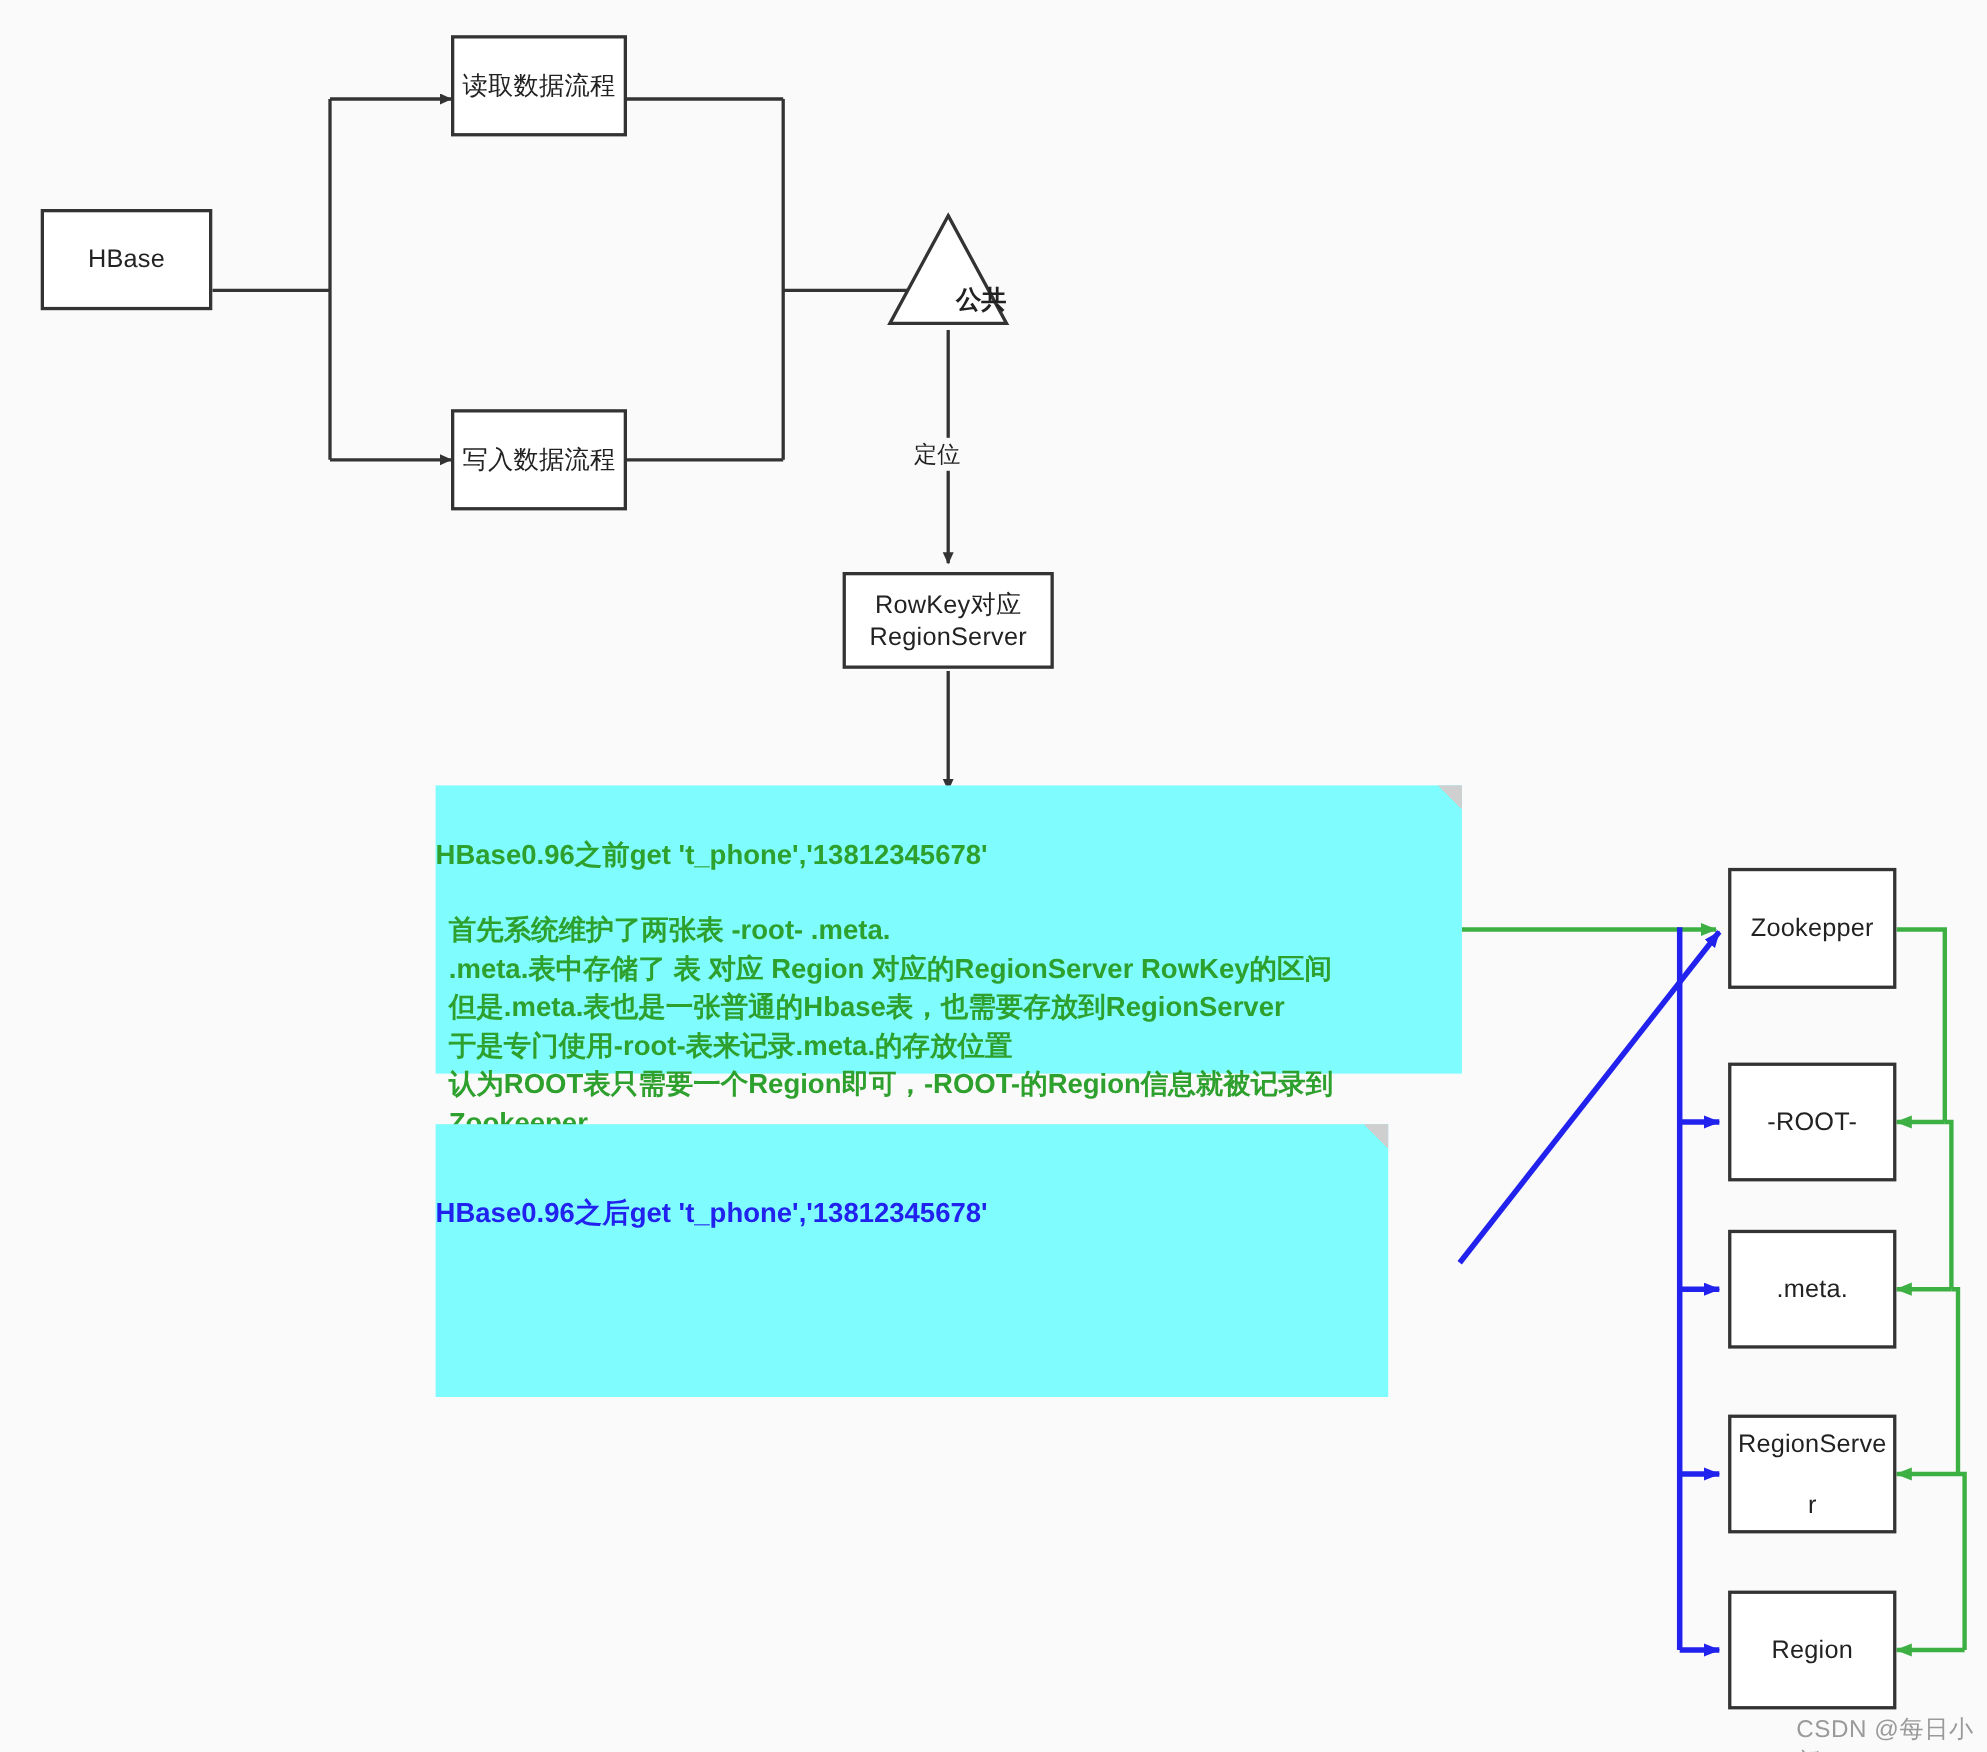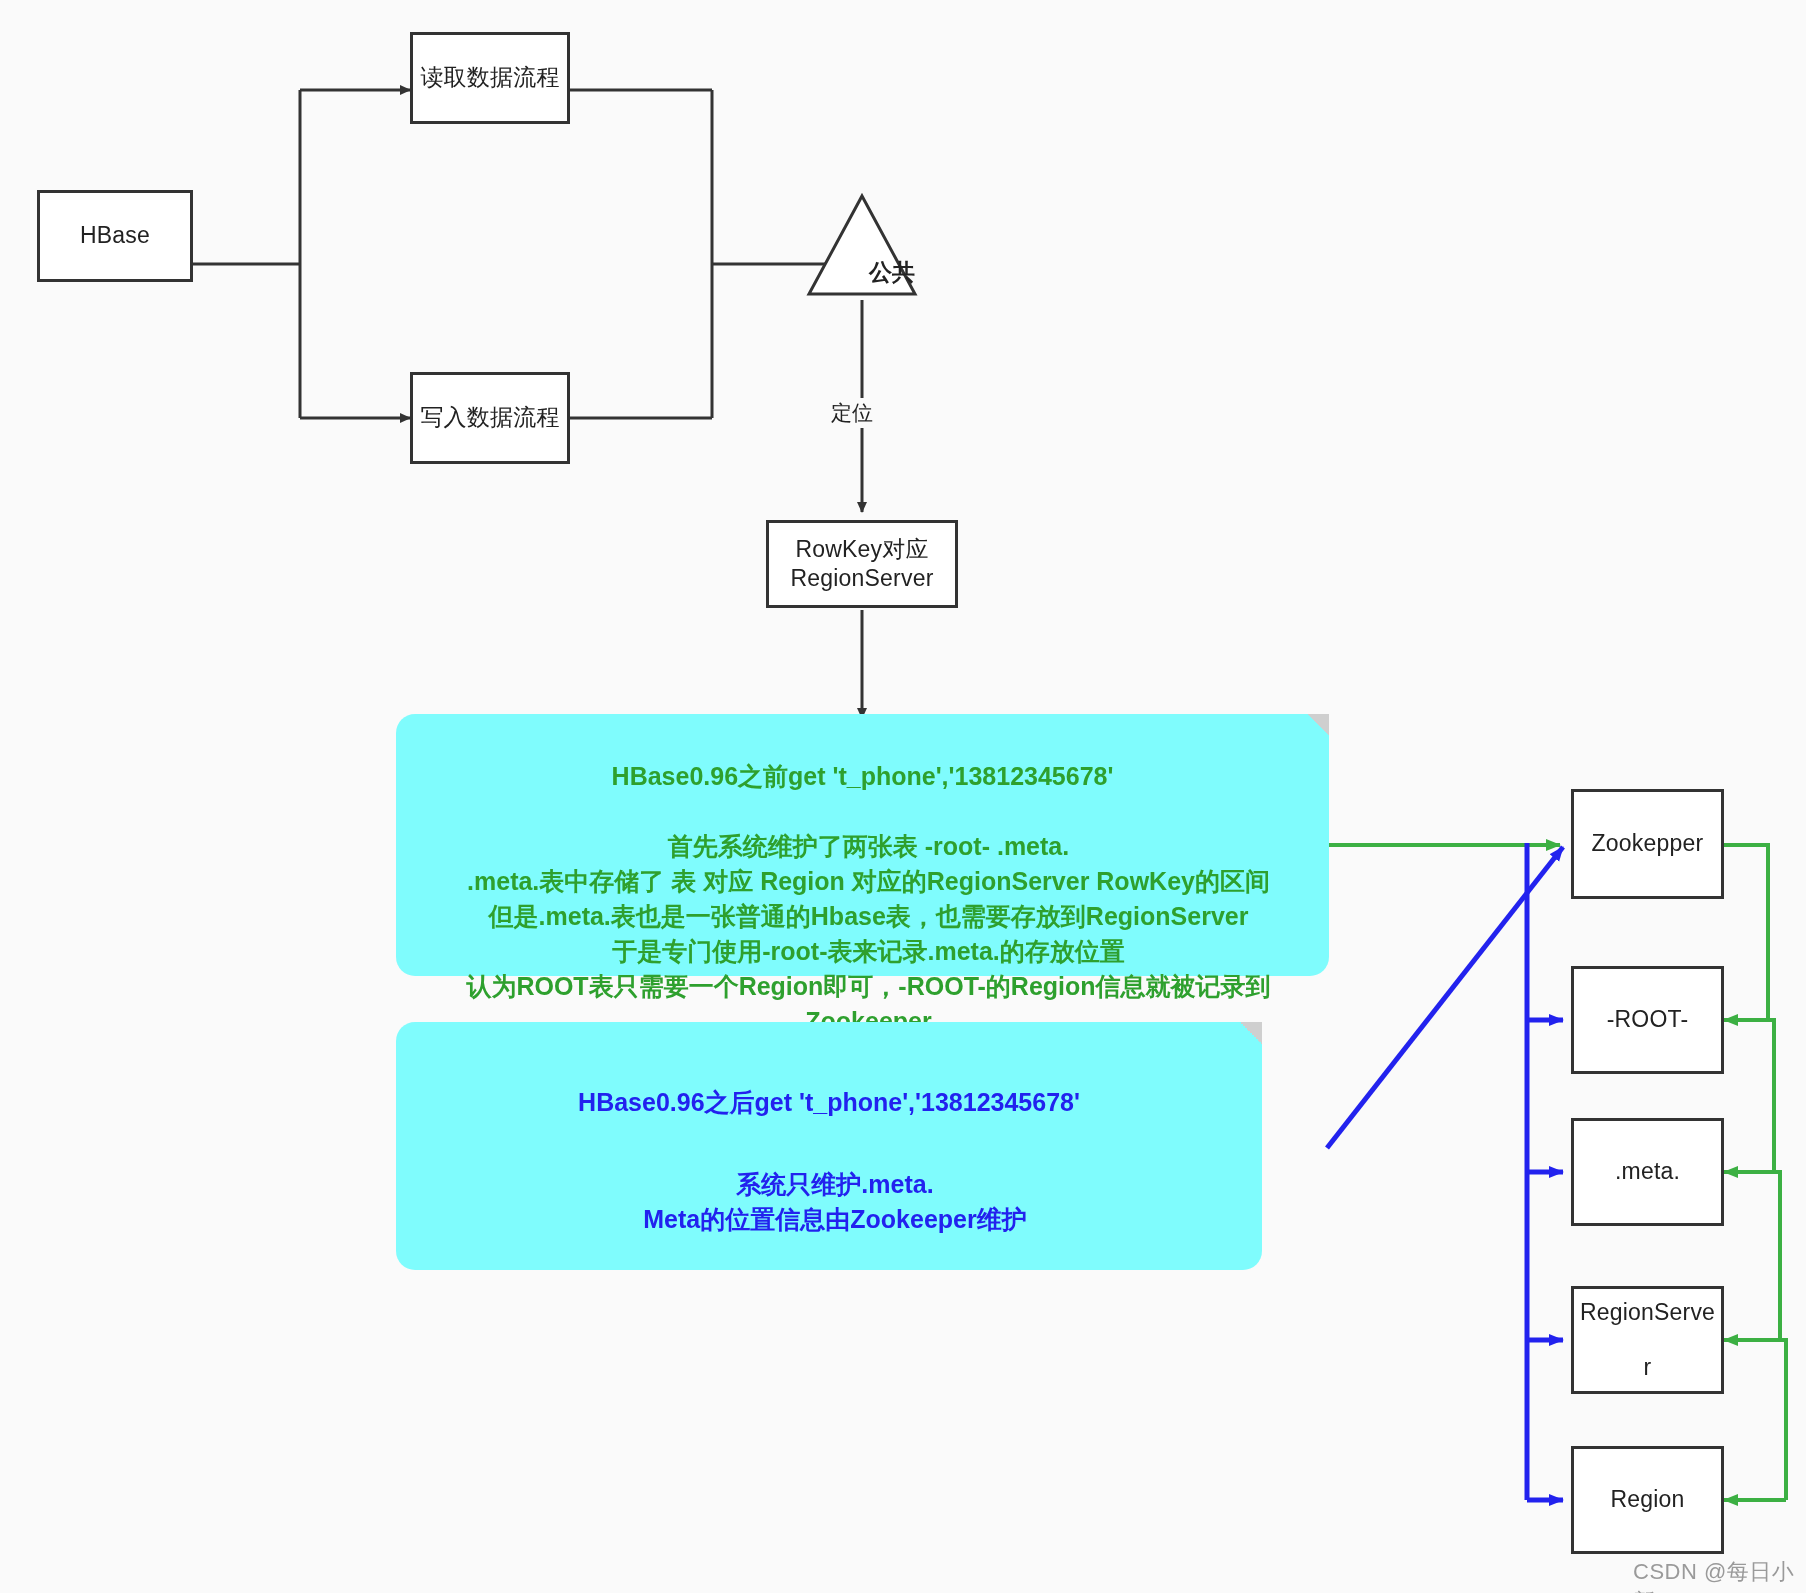--- a/index.html
+++ b/index.html
@@ -10,21 +10,21 @@
   .node{position:absolute;box-sizing:border-box;background:#ffffff;border:3px solid #333333;
         display:flex;align-items:center;justify-content:center;text-align:center;
         font-size:23px;color:#222222;line-height:1.28;letter-spacing:.2px;}
 
   .tri{position:absolute;display:flex;align-items:flex-end;justify-content:flex-end;font-weight:bold;}
   .tri .tri-label{position:relative;z-index:3;font-size:23px;color:#222;padding-bottom:6px;}
 
   .edge-label{position:absolute;font-size:21px;color:#222;background:#fafafa;padding:1px 5px;}
 
   .note{position:absolute;box-sizing:border-box;background:#7ffcfd;
-        text-align:center;color:#2ea02e;border-radius:19px;}
+        text-align:left;color:#2ea02e;}
   .note .fold{position:absolute;right:0;top:0;width:22px;height:22px;
         background:linear-gradient(225deg,#cfcfcf 0 50%,transparent 50% 100%);}
   .note-title{font-size:25px;font-weight:bold;}
   .note-body{font-size:25px;font-weight:bold;line-height:1.40;margin-left:12px;}
   .note.blue{color:#2222ee;}
 
   .watermark{position:absolute;font-size:22px;color:#9a9a9a;letter-spacing:.5px;}
 </style>
 </head>
 <body>
@@ -131,24 +131,20 @@
       <div>.meta.表中存储了    表 对应 Region 对应的RegionServer RowKey的区间</div>
       <div>但是.meta.表也是一张普通的Hbase表，也需要存放到RegionServer</div>
       <div>于是专门使用-root-表来记录.meta.的存放位置</div>
       <div>认为ROOT表只需要一个Region即可，-ROOT-的Region信息就被记录到Zookeeper</div>
     </div>
   </div>
 
   <div class="note blue" style="left:396px;top:1022px;width:866px;height:248px;">
     <div class="fold"></div>
     <div class="note-title" style="margin-top:64px;">HBase0.96之后get 't_phone','13812345678'</div>
-    <div class="note-body" style="margin-top:48px;">
-      <div>系统只维护.meta.</div>
-      <div>Meta的位置信息由Zookeeper维护</div>
-    </div>
   </div>
 
   <div class="node" style="left:1571px;top:789px;width:153px;height:110px;">
     <span>Zookepper</span>
   </div>
 
   <div class="node" style="left:1571px;top:1118px;width:153px;height:108px;">
     <span>.meta.</span>
   </div>
 

